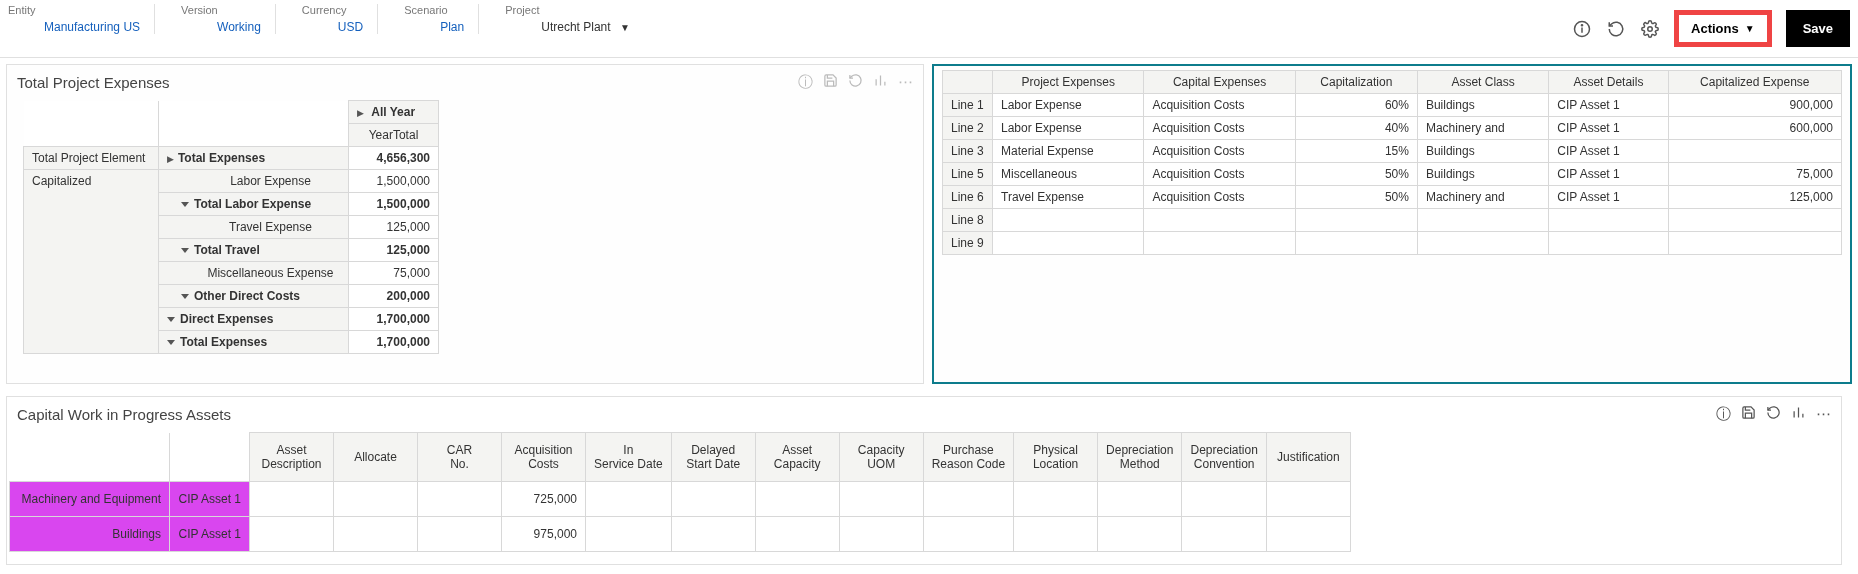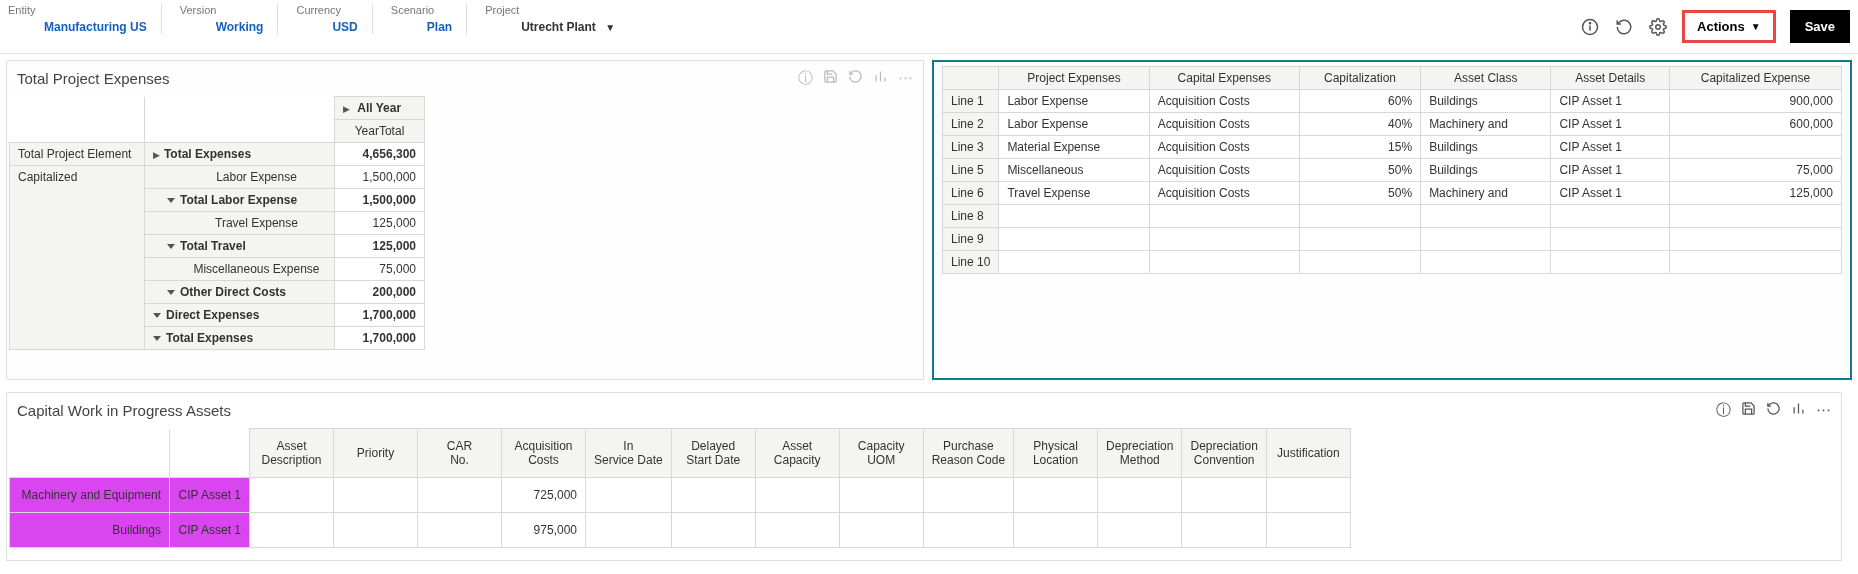--- a/index.html
+++ b/index.html
@@ -11,42 +11,42 @@
     background: #fff;
     width: 1858px;
   }
   
   .pov-bar {
     display: flex;
     align-items: flex-start;
     padding: 4px 8px 10px 8px;
     border-bottom: 1px solid #e0e0e0;
   }
-  .pov-items { display: flex; gap: 4px; }
+  .pov-items { display: flex; gap: 12px; }
   .pov-item {
     padding: 0 14px;
     border-right: 1px solid #e0e0e0;
     display: flex;
     flex-direction: column;
     gap: 4px;
   }
   .pov-item:first-child { padding-left: 0; }
   .pov-label { font-size: 11px; color: #777; }
-  .pov-value { font-size: 12px; font-weight: bold; color: #1560bd; padding-left: 36px; }
+  .pov-value { font-size: 12px; font-weight: normal; color: #1560bd; padding-left: 36px; }
   .pov-value.plain { color: #333; }
   .pov-value .chev { margin-left: 6px; font-size: 10px; }
   .pov-spacer { flex: 1; }
   .pov-actions { display: flex; align-items: center; gap: 14px; padding-top:6px;}
   .icon-btn {
     width: 20px; height: 20px;
     display: inline-flex; align-items: center; justify-content: center;
     cursor: pointer; color:#555; font-size:16px;
   }
   .btn {
-    border: 3px solid #ef4444; background:#fff; padding: 6px 12px;
+    border: 5px solid #ef4444; background:#fff; padding: 6px 12px;
     font-size: 13px; font-weight: bold; cursor:pointer;
     display:inline-flex; align-items:center; gap:6px;
   }
   .btn.primary { background:#000; color:#fff; border-color:#000; }
 
   
   .panels-row { display:flex; gap:8px; padding:6px 6px 0 6px; }
   .panel {
     flex:1;
     border:1px solid #e0e0e0;
@@ -209,21 +209,21 @@
           <svg width="15" height="15" viewBox="0 0 24 24" fill="none" stroke="currentColor" stroke-width="2">
               <line x1="5" y1="20" x2="5" y2="10"></line>
               <line x1="12" y1="20" x2="12" y2="4"></line>
               <line x1="19" y1="20" x2="19" y2="14"></line>
             </svg>
         </span>
         <span>⋯</span>
       </div>
     </div>
     <div class="panel-body">
-      <table class="grid" style="margin-left:2px;">
+      <table class="grid" style="margin-left:16px;">
         <tbody>
             <tr>
           <th rowspan="2" style="width:135px;border-top:none;border-left:none;background:#fff;"></th>
           <th rowspan="2" style="width:190px;border-top:none;background:#fff;"></th>
           <th style="text-align:left;">
             <span class="triangle-r"></span>
             <span class="bold">All Year</span>
           </th>
         </tr>
         <tr>
@@ -338,29 +338,20 @@
               <td class="rowhdr">Line 8</td>
               <td></td>
               <td></td>
               <td class="num"></td>
               <td></td>
               <td></td>
               <td class="num"></td>
             </tr>
             <tr>
               <td class="rowhdr">Line 9</td>
-              <td></td>
-              <td></td>
-              <td class="num"></td>
-              <td></td>
-              <td></td>
-              <td class="num"></td>
-            </tr>
-            <tr>
-              <td class="rowhdr">Line 10</td>
               <td></td>
               <td></td>
               <td class="num"></td>
               <td></td>
               <td></td>
               <td class="num"></td>
             </tr>
           </tbody>
       </table>
     </div>
@@ -396,21 +387,21 @@
       <span>⋯</span>
     </div>
   </div>
   <div class="panel-body" style="padding-left:2px;">
     <table class="cwip">
       <thead>
         <tr id="cwip-head-row">
           <th style="width:160px;border-top:none;border-left:none;background:#fff;"></th>
           <th style="width:80px;border-top:none;background:#fff;"></th>
         <th style="width: 84px;">Asset<br>Description</th>
-            <th style="width: 84px;">Priority</th>
+            <th style="width: 84px;">Allocate</th>
             <th style="width: 84px;">CAR<br>No.</th>
             <th style="width: 84px;">Acquisition<br>Costs</th>
             <th style="width: 84px;">In<br>Service Date</th>
             <th style="width: 84px;">Delayed<br>Start Date</th>
             <th style="width: 84px;">Asset<br>Capacity</th>
             <th style="width: 84px;">Capacity<br>UOM</th>
             <th style="width: 84px;">Purchase<br>Reason Code</th>
             <th style="width: 84px;">Physical<br>Location</th>
             <th style="width: 84px;">Depreciation<br>Method</th>
             <th style="width: 84px;">Depreciation<br>Convention</th>

